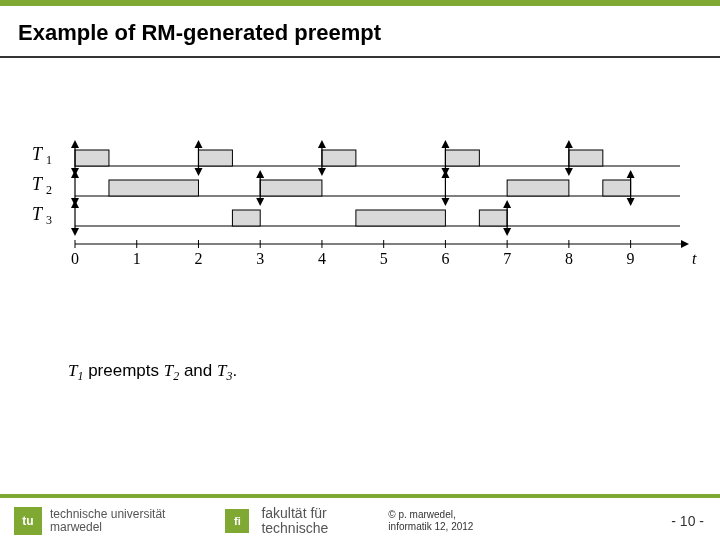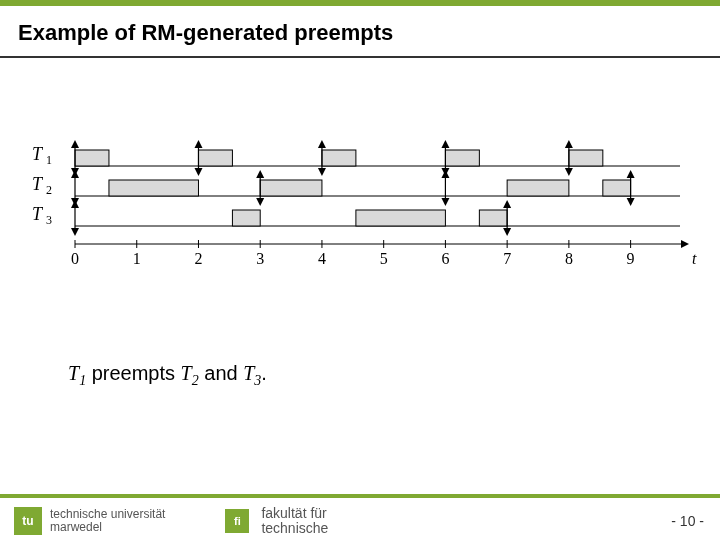--- a/index.html
+++ b/index.html
@@ -1,40 +1,40 @@
 <!DOCTYPE html>
 <html><head>
 <meta charset="utf-8">
 <style>
   html,body{margin:0;padding:0;width:720px;height:540px;font-family:Arial,Helvetica,sans-serif;background:#fff;color:#000}
   .top-bar{height:6px;background:#7fa932}
   .title{font-size:22px;font-weight:bold;padding:14px 0 10px 18px}
   .title-underline{height:2px;background:#333;margin:0 0 0 0}
   .chart-area{position:relative;margin:60px 20px 0 20px;height:180px}
   svg{display:block}
-  .caption{margin:60px 0 8px 68px;font-size:20px;line-height:1.5}
+  .caption{margin:60px 0 8px 68px;font-size:17px;line-height:1.5}
   .caption .tsk{font-style:italic;font-family:'Times New Roman',serif}
   .caption sub{font-size:0.7em}
   .footer{position:absolute;left:0;right:0;bottom:0;height:46px;border-top:0;background:#fff}
   .footer-bar{height:4px;background:#7fa932;margin-bottom:4px}
   .footer-row{display:flex;align-items:center;height:38px}
   .logo-tu{width:28px;height:28px;background:#7fa932;margin:0 8px 0 14px;display:flex;align-items:center;justify-content:center;color:#fff;font-size:12px;font-weight:bold}
   .uni-label{font-size:12px;color:#555;line-height:1.1}
   .logo-fi{width:24px;height:24px;background:#7fa932;margin:0 12px 0 60px;display:flex;align-items:center;justify-content:center;color:#fff;font-size:11px;font-weight:bold}
   .fi-label{font-size:14px;color:#555;line-height:1.1}
   .copyright{font-size:10px;color:#333;margin-left:60px;line-height:1.2}
   .pagenum{margin-left:auto;margin-right:16px;font-size:14px;color:#333}
   .page-wrap{position:relative;width:720px;height:540px}
 </style>
 </head>
 <body>
 <div class="page-wrap">
 
 <div class="top-bar"></div>
-<div class="title">Example of RM-generated preempts</div>
+<div class="title">Example of RM-generated preempt</div>
 <div class="title-underline"></div>
 
 <div class="chart-area">
   <svg id="gantt-svg" width="680" height="180" viewBox="0 0 680 180">
         <defs>
           <marker id="ah" markerWidth="8" markerHeight="8" refX="4" refY="4" orient="auto">
             <path d="M0,0 L8,4 L0,8 Z" fill="#000"></path>
           </marker>
         </defs>
         <line x1="55" y1="48" x2="660" y2="48" stroke="#000" stroke-width="1"></line>
@@ -128,17 +128,21 @@
     <div class="logo-tu">tu</div>
     <div class="uni-label">
       <div>technische universität</div>
       <div>marwedel</div>
     </div>
     <div class="logo-fi">fi</div>
     <div class="fi-label">
       <div>fakultät für</div>
       <div>technische</div>
     </div>
+    <div class="copyright">
+      <div>©  p. marwedel,</div>
+      <div>informatik 12,  2012</div>
+    </div>
     <div class="pagenum">-  10 -</div>
   </div>
 </div>
 
 </div>
 
 </body></html>

